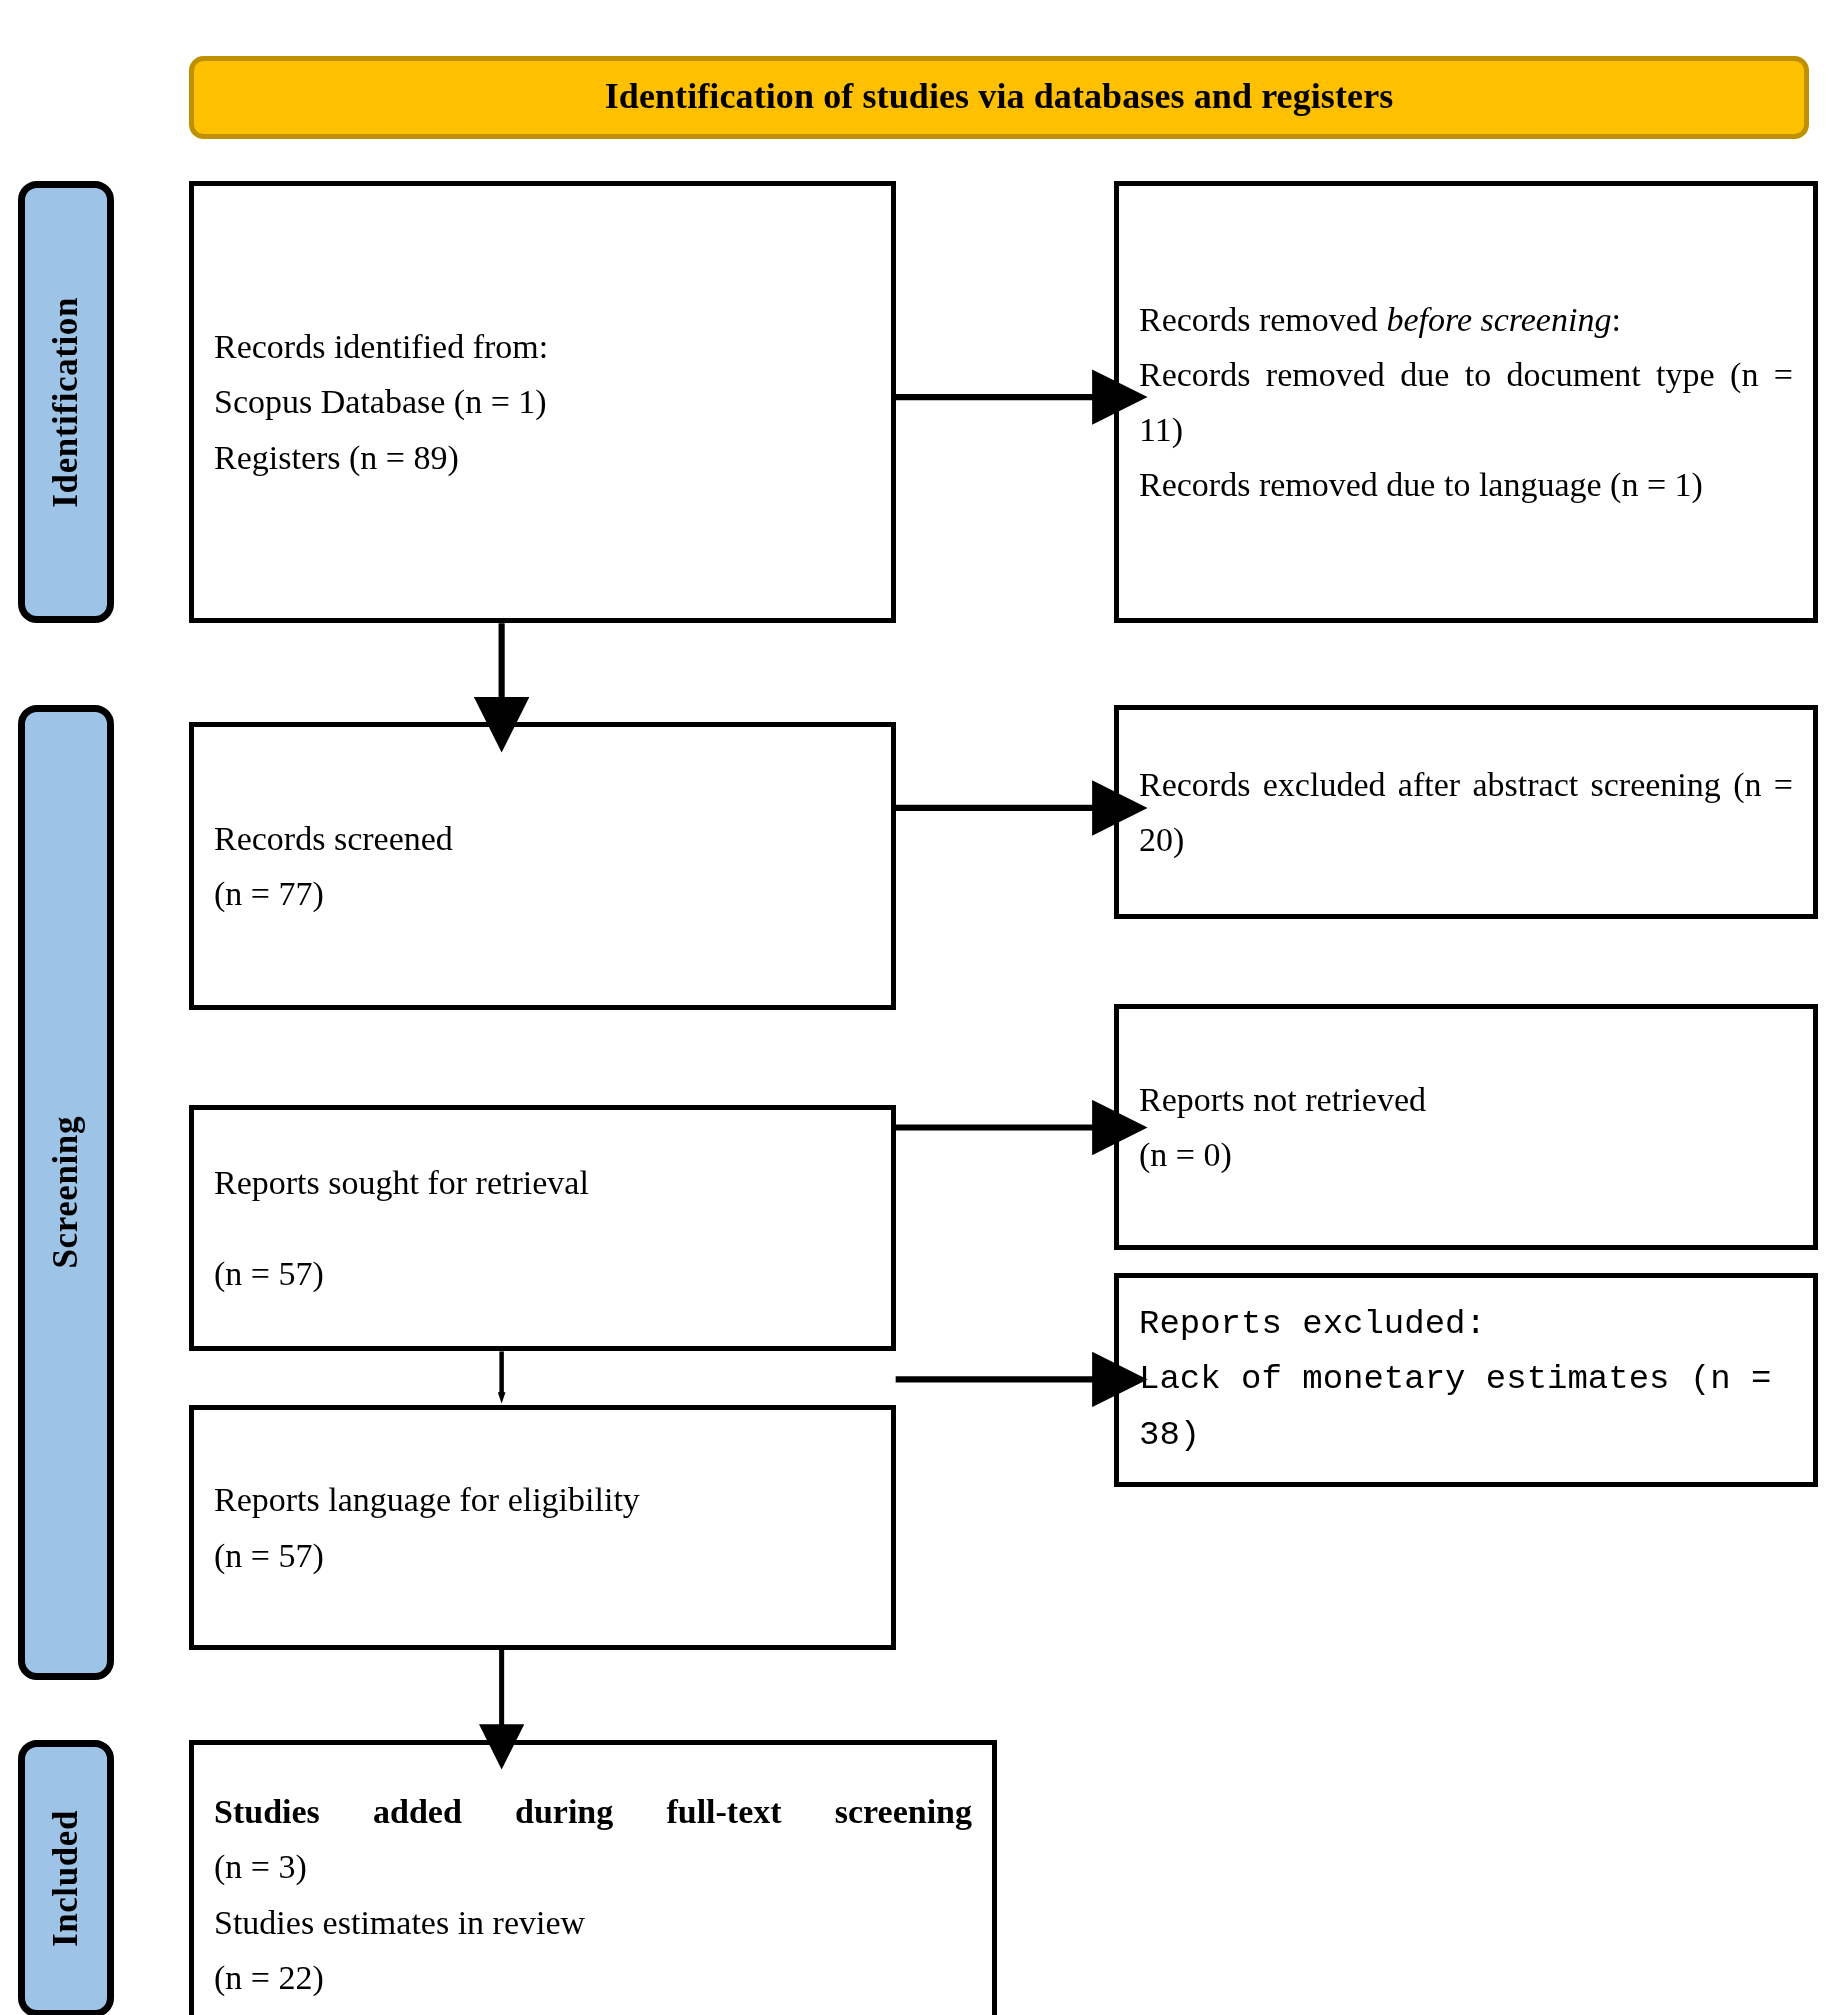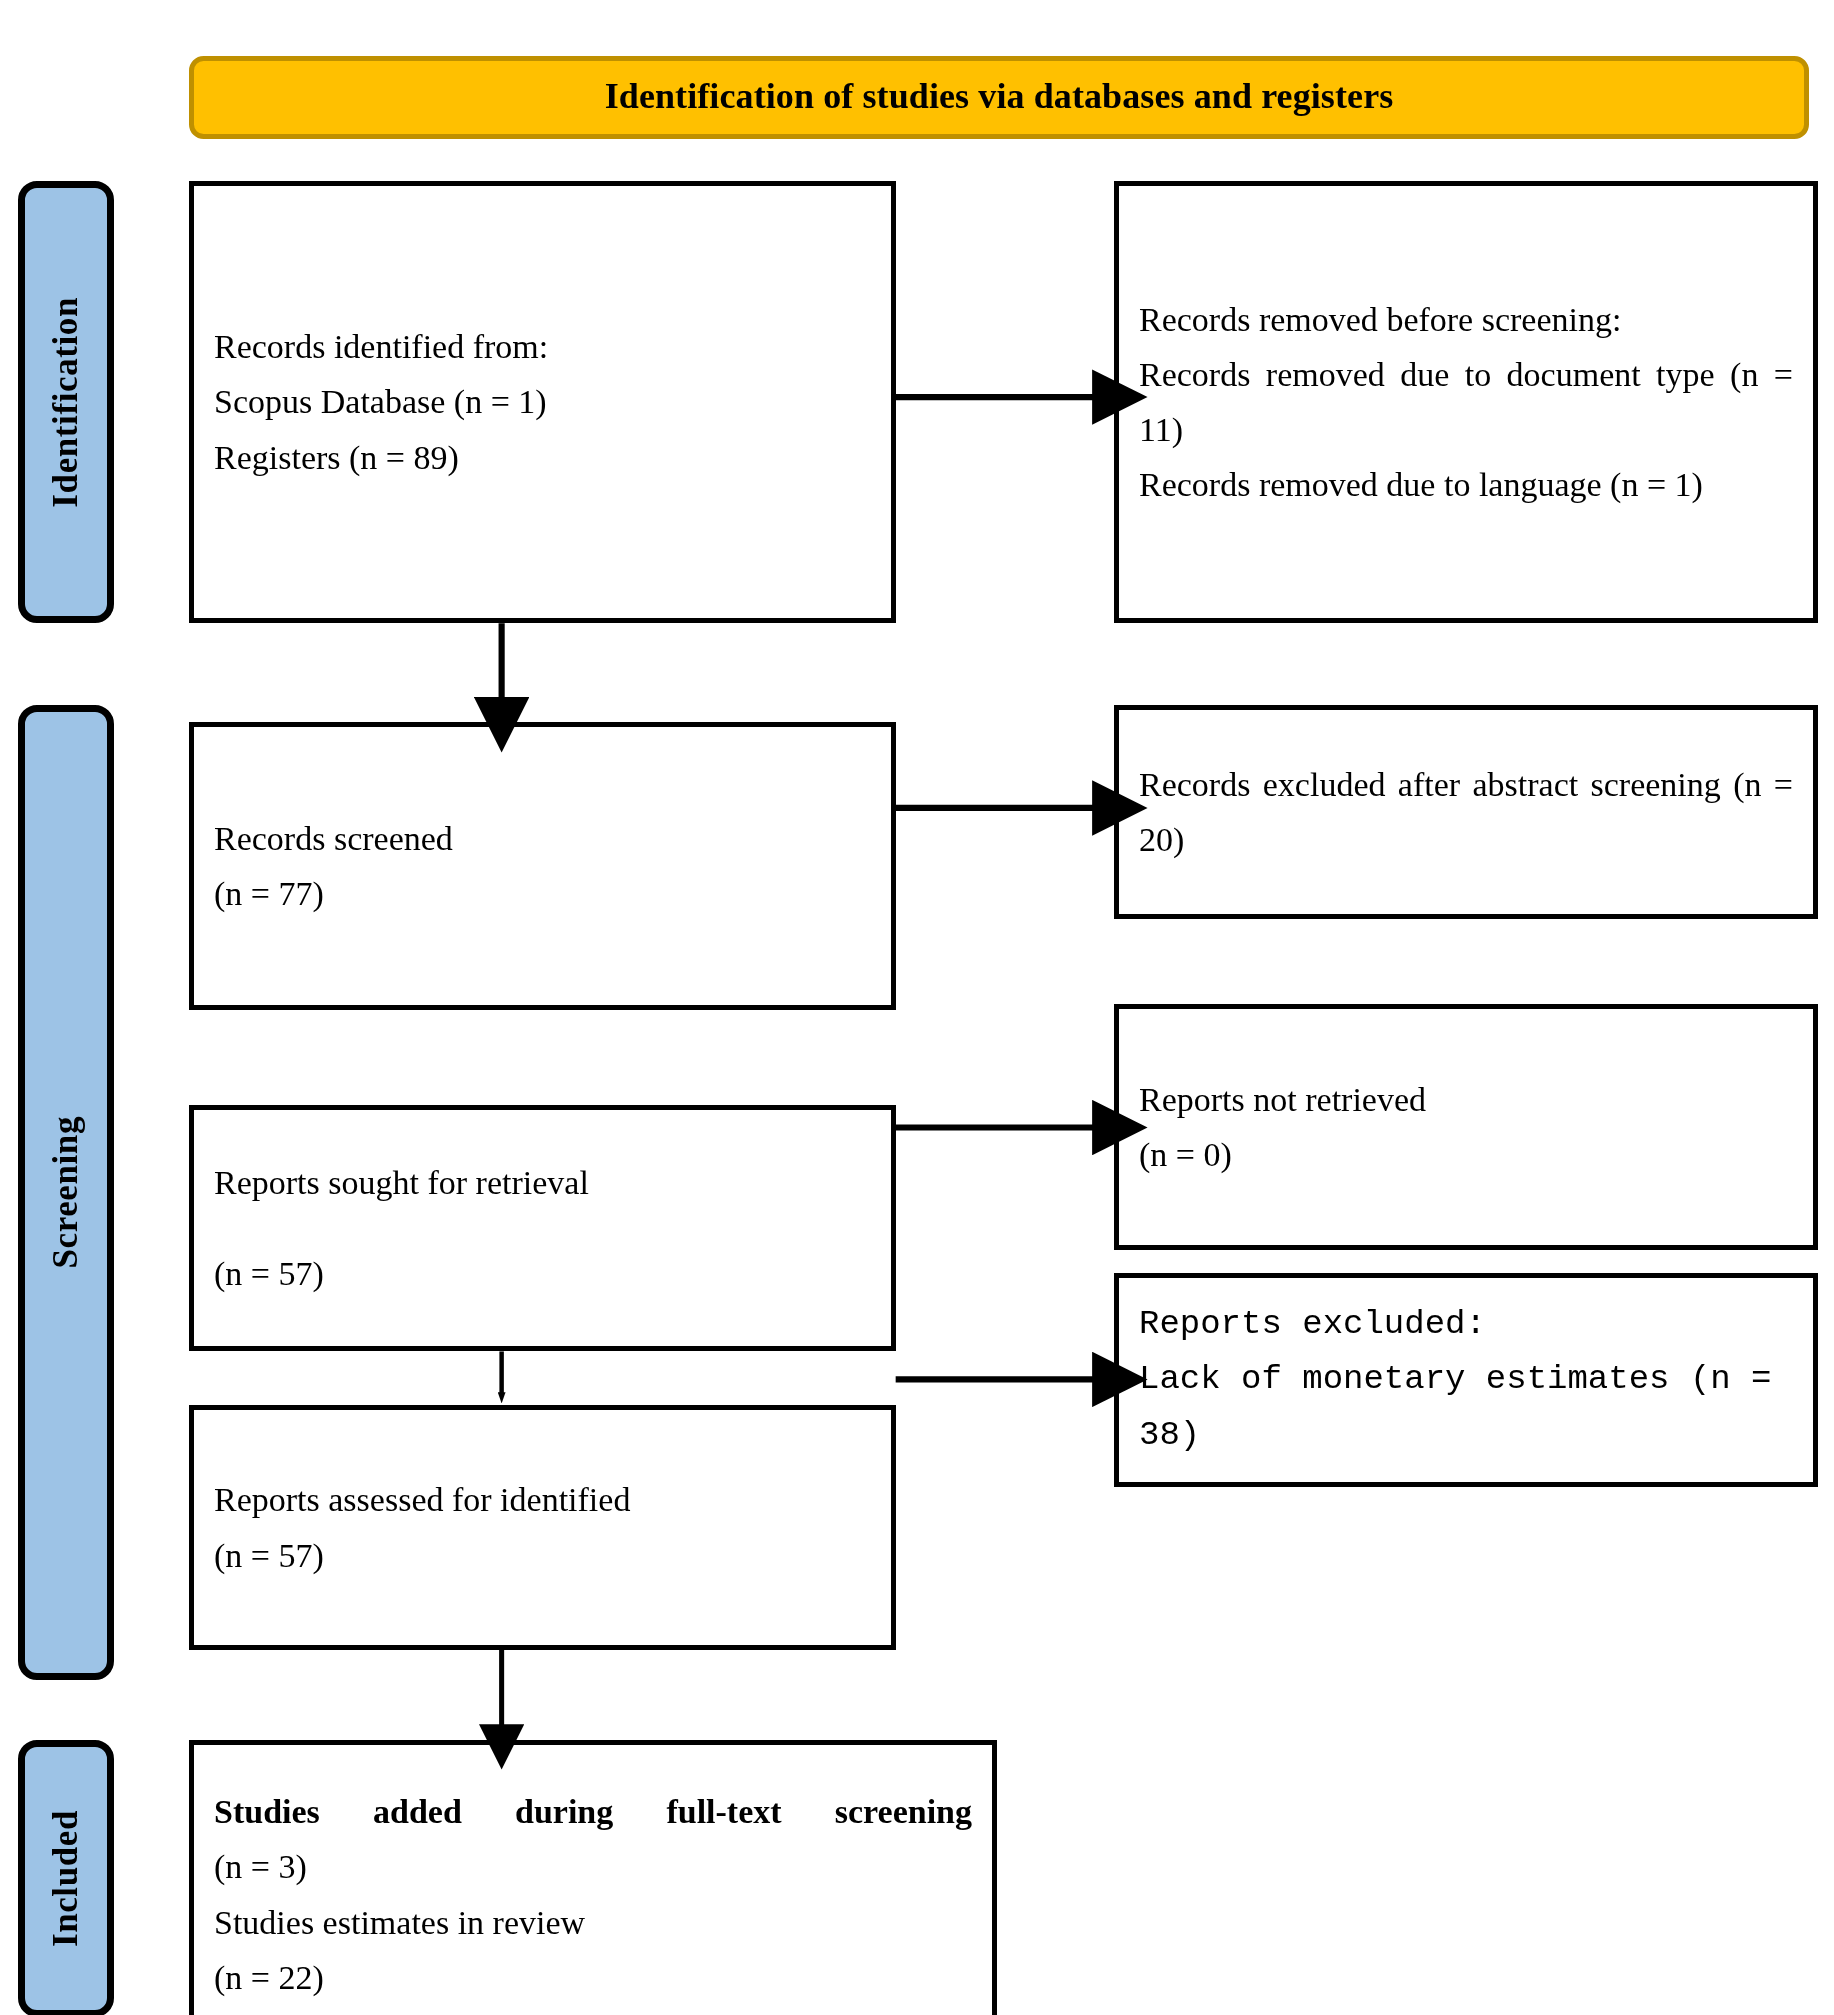--- a/index.html
+++ b/index.html
@@ -42,21 +42,21 @@
   .box{
     position:absolute;background:#fff;border:5.6px solid #000;
     box-sizing:border-box;padding:14.6px 20px;
     display:flex;flex-direction:column;justify-content:center;
   }
   .box p{
     margin:0;font-size:34px;line-height:1.62;color:#000;
   }
   .box p.just{text-align:justify;text-align-last:justify;font-weight:bold;}
   .box p.just-last{text-align:justify;}
-  .ital{}
+  .ital{font-style:italic;}
 
   
   .b-identified  {left:189px; top:141px;  width:707px; height:442px;}
   .b-screened    {left:189px; top:682px; width:707px; height:288px;}
   .b-sought      {left:189px; top:1065px; width:707px; height:246px;gap:36px;}
   .b-assessed    {left:189px; top:1365px; width:707px; height:245px;}
   .b-included    {left:189px; top:1700px; width:808px; height:309px;}
 
   
   .b-removed     {left:1114px; top:141px;  width:704px; height:442px;}
@@ -97,21 +97,21 @@
     <p>Records screened</p>
     <p>(n = 77)</p>
   </div>
 
   <div class="box b-sought">
     <p>Reports sought for retrieval</p>
     <p>(n = 57)</p>
   </div>
 
   <div class="box b-assessed">
-    <p>Reports assessed for identified</p>
+    <p>Reports language for eligibility</p>
     <p>(n = 57)</p>
   </div>
 
   <div class="box b-included">
     <p class="just">Studies added during full-text screening</p>
     <p>(n = 3)</p>
     <p>Studies estimates in review</p>
     <p>(n = 22)</p>
   </div>
 

